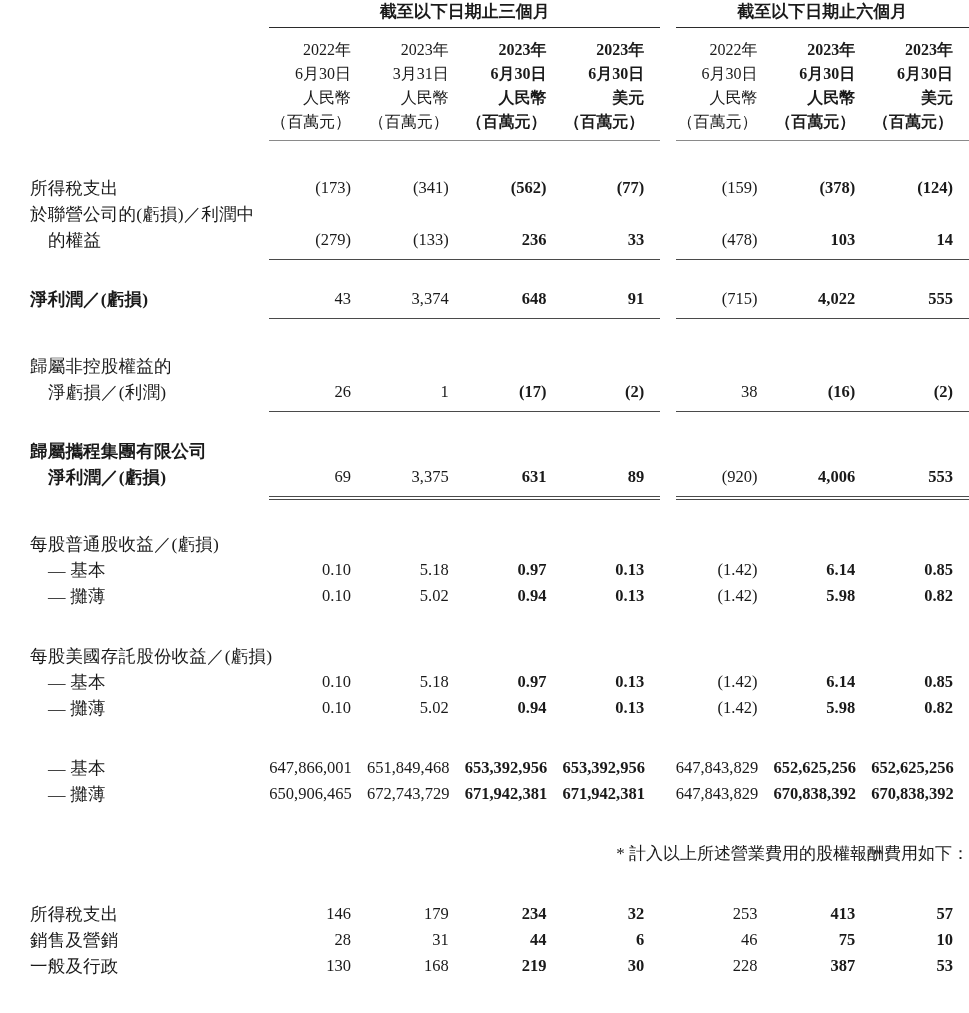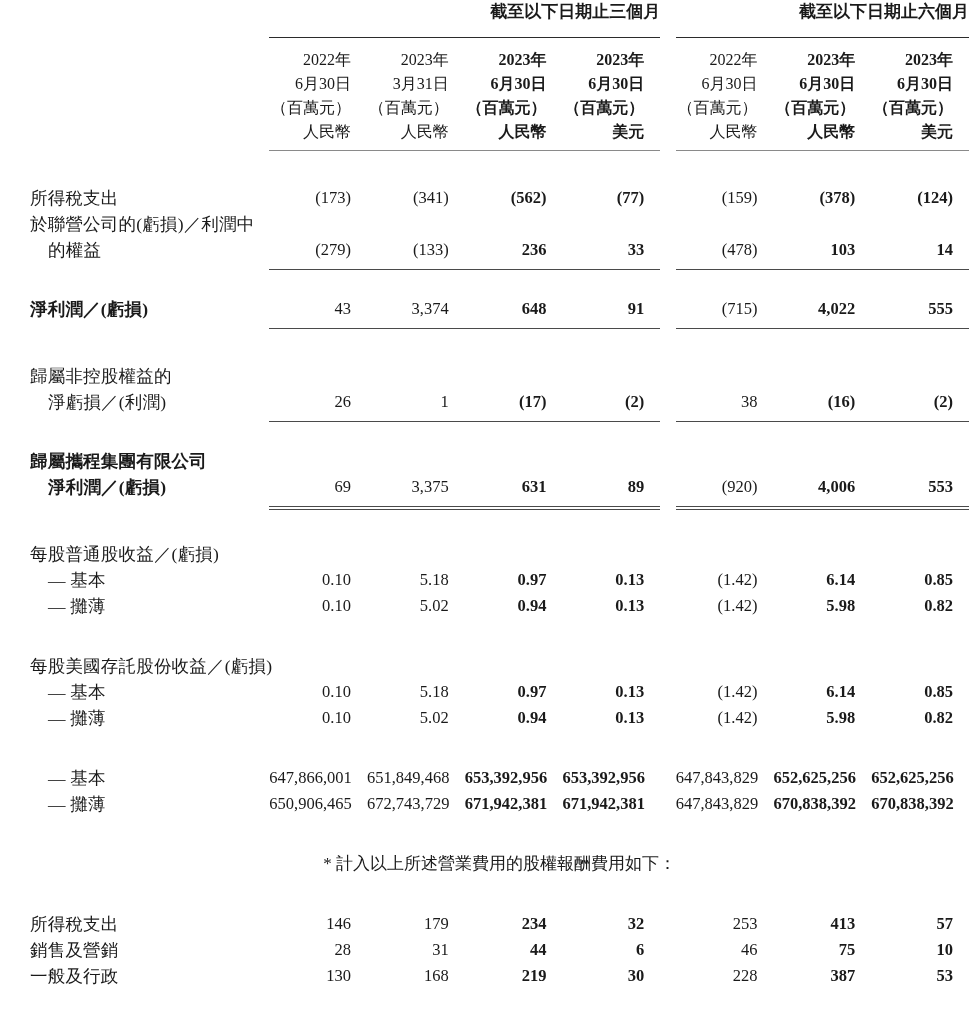--- a/index.html
+++ b/index.html
@@ -59,26 +59,26 @@
     padding-right: 16px;
     font-size: 16.5px;
     line-height: 26px;
     white-space: nowrap;
     font-variant-numeric: lining-nums;
   }
   .num.bold { font-weight: bold; }
 
   
   .grphead {
-    text-align: right;
+    text-align: center;
     font-size: 17px;
     font-weight: bold;
     line-height: 24px;
     white-space: nowrap;
-    padding-bottom: 12px;
+    padding-bottom: 2px;
   }
 
   .hcell {
     text-align: right;
     padding-right: 16px;
     font-size: 16px;
     line-height: 24px;
     white-space: nowrap;
   }
   .hcell.bold { font-weight: bold; }
@@ -105,21 +105,21 @@
   }
   .rule-cell { height: 1px; font-size: 0; line-height: 0; }
   .rule-row td { height: 1px; font-size: 0; line-height: 0; }
 
   .sp-xs td { height: 5px;  font-size:0; line-height:0; }
   .sp-sm td { height: 10px; font-size:0; line-height:0; }
   .sp-lg td { height: 26px; font-size:0; line-height:0; }
   .sp-xl td { height: 34px; font-size:0; line-height:0; }
 
   .foot {
-    text-align: center;
+    text-align: right;
     padding-left: 30px;
     font-size: 17px;
     line-height: 26px;
     white-space: nowrap;
   }
 </style>
 </head>
 <body>
 
 <div class="sheet">
@@ -172,40 +172,40 @@
     <td class="hcell bold">6月30日</td>
     <td class="hcell bold">6月30日</td>
     <td></td>
     <td class="hcell">6月30日</td>
     <td class="hcell bold">6月30日</td>
     <td class="hcell bold">6月30日</td>
   </tr>
 
   <tr>
     <td></td>
+    <td class="hcell">人民幣</td>
+    <td class="hcell">人民幣</td>
+    <td class="hcell bold">人民幣</td>
+    <td class="hcell bold">美元</td>
+    <td></td>
+    <td class="hcell">人民幣</td>
+    <td class="hcell bold">人民幣</td>
+    <td class="hcell bold">美元</td>
+  </tr>
+
+  <tr>
+    <td></td>
     <td class="hcell">（百萬元）</td>
     <td class="hcell">（百萬元）</td>
     <td class="hcell bold">（百萬元）</td>
     <td class="hcell bold">（百萬元）</td>
     <td></td>
     <td class="hcell">（百萬元）</td>
     <td class="hcell bold">（百萬元）</td>
     <td class="hcell bold">（百萬元）</td>
-  </tr>
-
-  <tr>
-    <td></td>
-    <td class="hcell">人民幣</td>
-    <td class="hcell">人民幣</td>
-    <td class="hcell bold">人民幣</td>
-    <td class="hcell bold">美元</td>
-    <td></td>
-    <td class="hcell">人民幣</td>
-    <td class="hcell bold">人民幣</td>
-    <td class="hcell bold">美元</td>
   </tr>
 
   <tr class="sp-xs">
           <td colspan="9"></td>
         </tr>
 
   <tr class="rule-row">
     <td></td>
     <td class="rule-cell r-col"></td>
     <td class="rule-cell r-col"></td>

